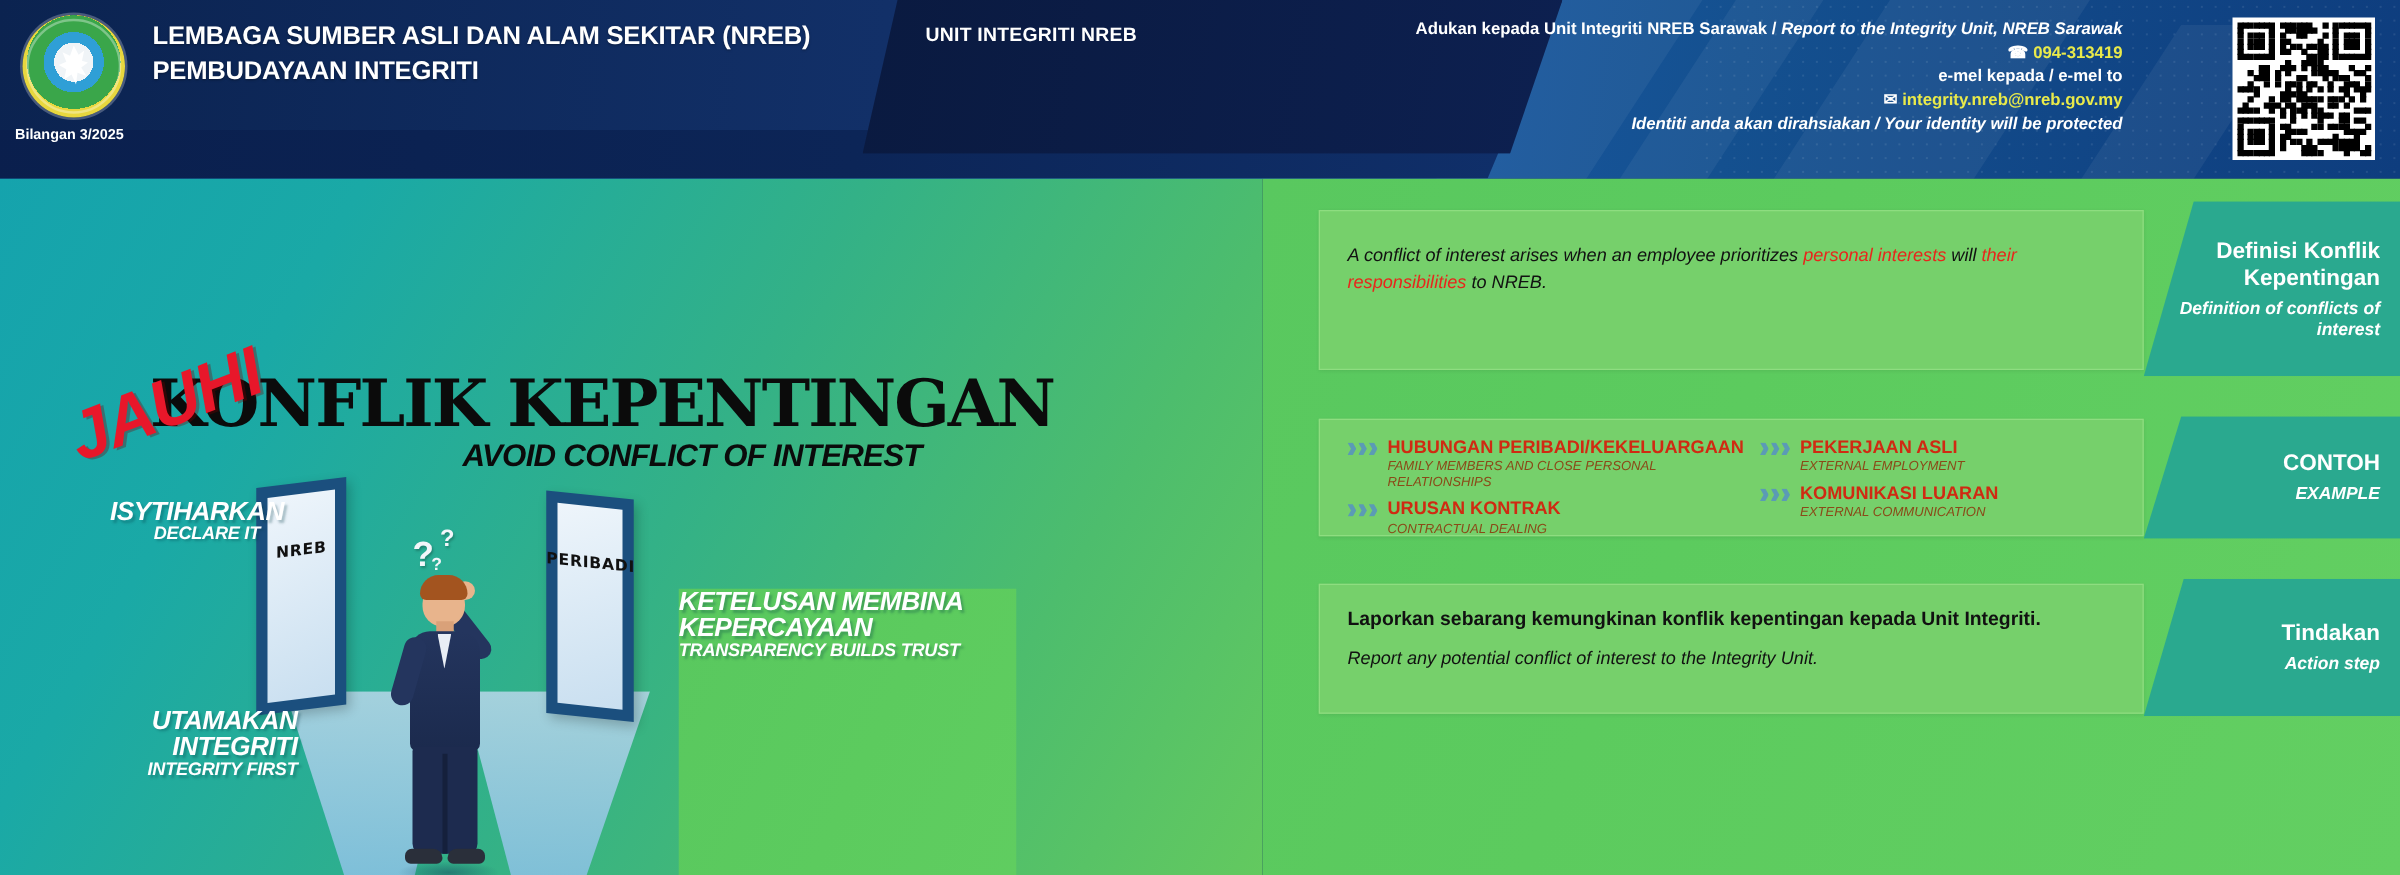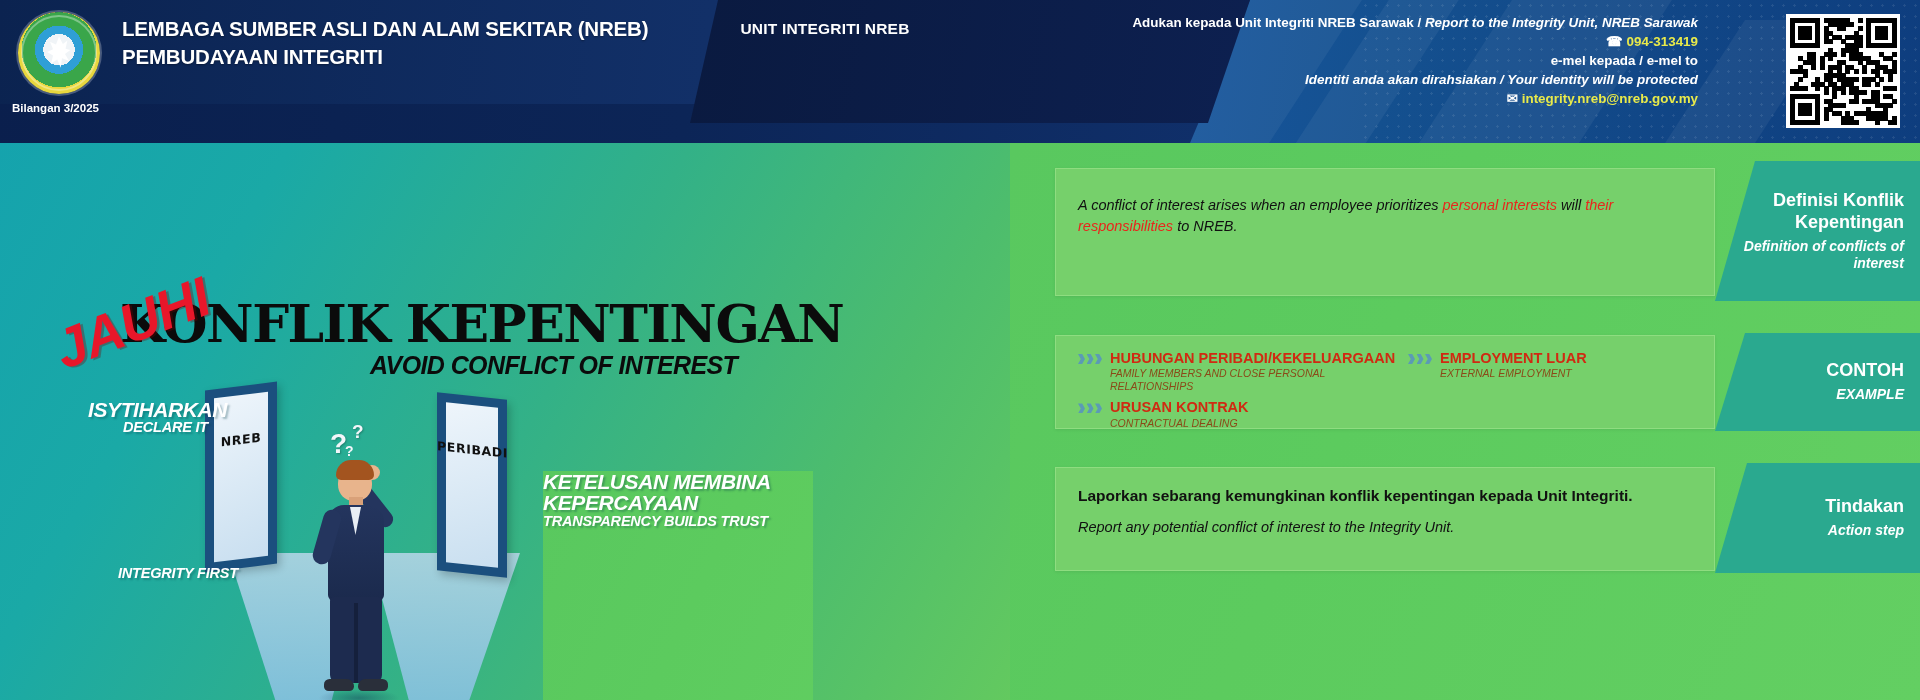--- a/index.html
+++ b/index.html
@@ -280,25 +280,25 @@
       <div class="line mixed">
         <span>Adukan kepada Unit Integriti NREB Sarawak</span>
         <span>/</span>
         <i>Report to the Integrity Unit, NREB Sarawak</i>
       </div>
       <div class="line">
         <span>☎</span>
         <span class="yellow">094-313419</span>
       </div>
       <div class="line">e-mel kepada / e-mel to</div>
-      <div class="line it">Identiti anda akan dirahsiakan / Your identity will be protected</div>
       <div class="line">
         <span>✉</span>
         <span class="yellow">integrity.nreb@nreb.gov.my</span>
       </div>
+      <div class="line it">Identiti anda akan dirahsiakan / Your identity will be protected</div>
     </div>
 
     <div class="qr">
       <div class="qr-inner" id="qr-inner">
           <div class="qr-px" style="left: 0px; top: 0px; width: 5px; height: 5px;"></div>
           <div class="qr-px" style="left: 4.24px; top: 0px; width: 5px; height: 5px;"></div>
           <div class="qr-px" style="left: 8.48px; top: 0px; width: 5px; height: 5px;"></div>
           <div class="qr-px" style="left: 12.72px; top: 0px; width: 5px; height: 5px;"></div>
           <div class="qr-px" style="left: 16.96px; top: 0px; width: 5px; height: 5px;"></div>
           <div class="qr-px" style="left: 21.2px; top: 0px; width: 5px; height: 5px;"></div>
@@ -657,20 +657,21 @@
 
     <div class="cap ra" id="cap-declare">
       <div class="l1">ISYTIHARKAN</div>
       <div class="l2">DECLARE IT</div>
     </div>
     <div class="cap right" id="cap-trust">
       <div class="l1">KETELUSAN MEMBINA KEPERCAYAAN</div>
       <div class="l2">TRANSPARENCY BUILDS TRUST</div>
     </div>
     <div class="cap ra" id="cap-integrity">
+      <div class="l1">UTAMAKAN INTEGRITI</div>
       <div class="l2">INTEGRITY FIRST</div>
     </div>
   </div>
 
   <div class="right">
 
     <div class="card" id="card1">
       <div class="pad">
         <div class="c-en">
           <span>A conflict of interest arises when an employee prioritizes </span><span class="red">personal interests</span><span> will </span><span class="red">their responsibilities</span><span> to NREB.</span>
@@ -704,22 +705,33 @@
         </div>
       </div>
       <div class="ex-col" id="ex-right">
         <div class="ex-item">
           <span class="ex-arrows">
               <span></span>
               <span></span>
               <span></span>
             </span>
           <span>
-            <span class="ex-my" style="display:block">EMPLOYMENT LUAR</span>
+            <span class="ex-my" style="display:block">PEKERJAAN ASLI</span>
             <span class="ex-en" style="display:block">EXTERNAL EMPLOYMENT</span>
+          </span>
+        </div>
+        <div class="ex-item">
+          <span class="ex-arrows">
+              <span></span>
+              <span></span>
+              <span></span>
+            </span>
+          <span>
+            <span class="ex-my" style="display:block">KOMUNIKASI LUARAN</span>
+            <span class="ex-en" style="display:block">EXTERNAL COMMUNICATION</span>
           </span>
         </div>
       </div>
     </div>
 
     <div class="card" id="card3">
       <div class="pad">
         <div class="c-my">Laporkan sebarang kemungkinan konflik kepentingan kepada Unit Integriti.</div>
         <div class="c-en">Report any potential conflict of interest to the Integrity Unit.</div>
       </div>

